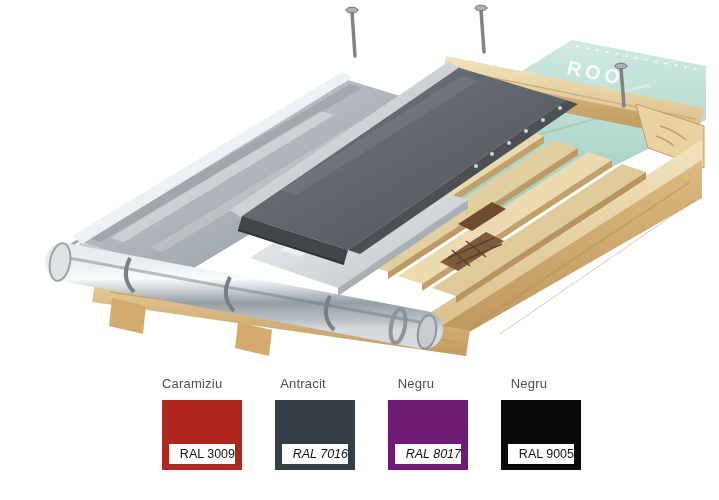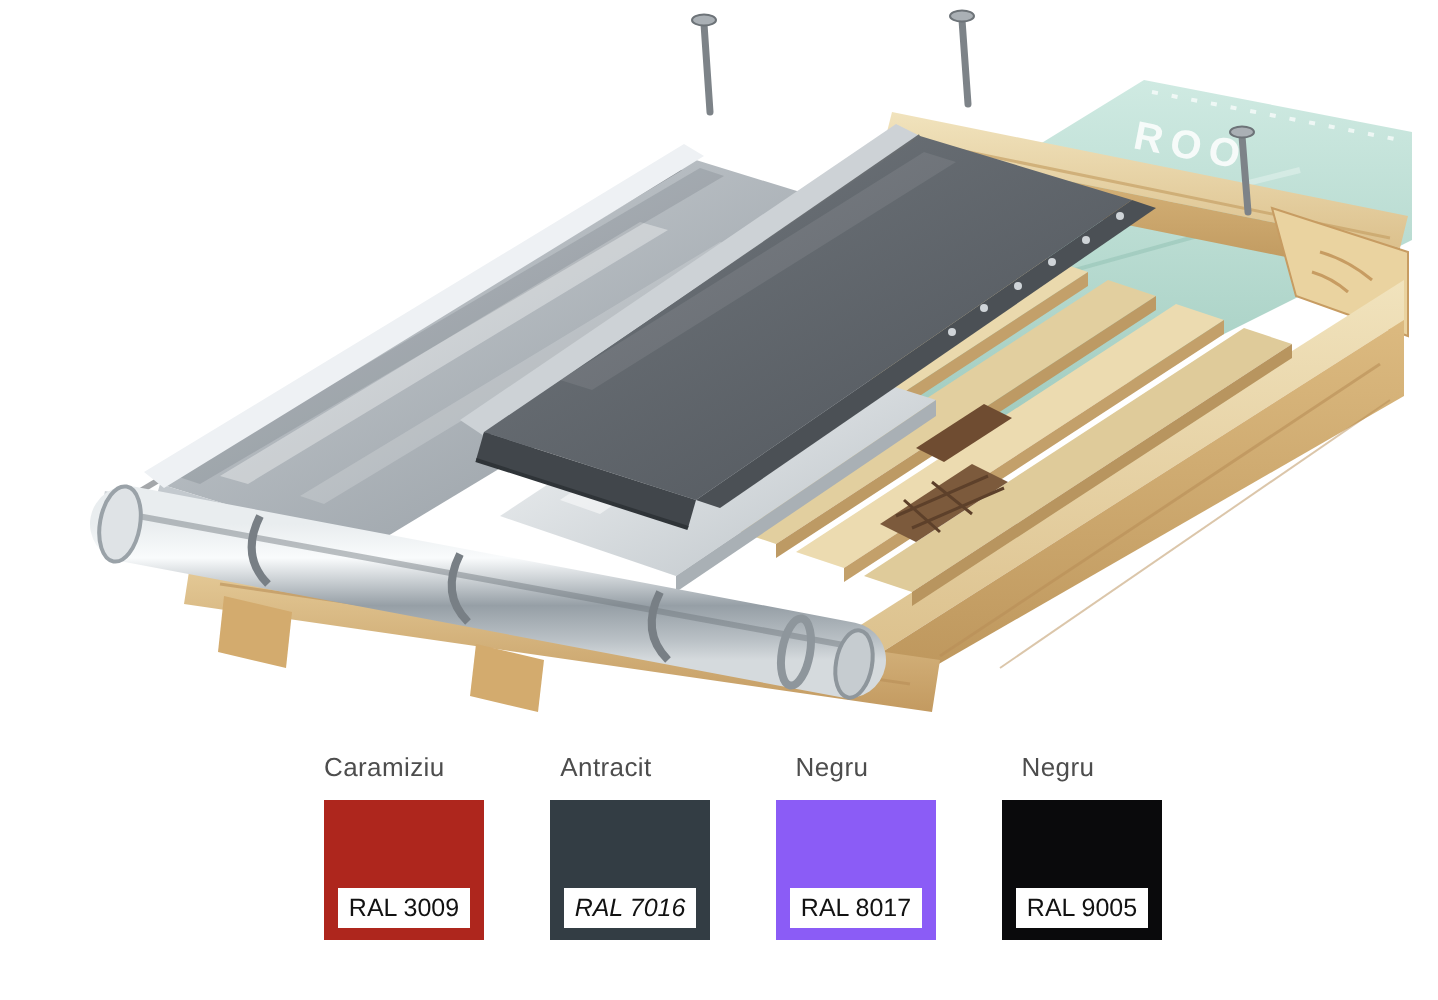--- a/index.html
+++ b/index.html
@@ -19,21 +19,21 @@
   .swatch{width:56px;text-align:center}
   .swatch-name{
     font-size:13px;color:#4d4d4d;margin-bottom:9px;letter-spacing:.2px;
   }
   .swatch-box{
     position:relative;width:80px;height:70px;cursor:pointer;
   }
   .ral-chip{
     position:absolute;left:7px;right:7px;bottom:6px;height:20px;
     background:#ffffff;color:#121212;font-size:12.5px;line-height:20px;
-    text-align:center;white-space:nowrap;
+    text-align:right;white-space:nowrap;
   }
 </style>
 </head>
 <body>
 
 <div class="stage">
 
   <div class="render">
     <svg viewBox="0 0 719 372" xmlns="http://www.w3.org/2000/svg">
       <defs>
@@ -198,21 +198,21 @@
 
     <div class="swatch">
       <div class="swatch-name">Antracit</div>
       <div class="swatch-box" style="background: rgb(51, 61, 68); font-style: italic;">
         <div class="ral-chip">RAL 7016</div>
       </div>
     </div>
 
     <div class="swatch">
       <div class="swatch-name">Negru</div>
-      <div class="swatch-box" style="background: #8b5cf6;">
+      <div class="swatch-box" style="background: #701a75; font-style: italic;">
         <div class="ral-chip">RAL 8017</div>
       </div>
     </div>
 
 
     <div class="swatch">
       <div class="swatch-name">Negru</div>
       <div class="swatch-box" style="background: rgb(10, 10, 12); padding-left: 16px;">
         <div class="ral-chip">RAL 9005</div>
       </div>

